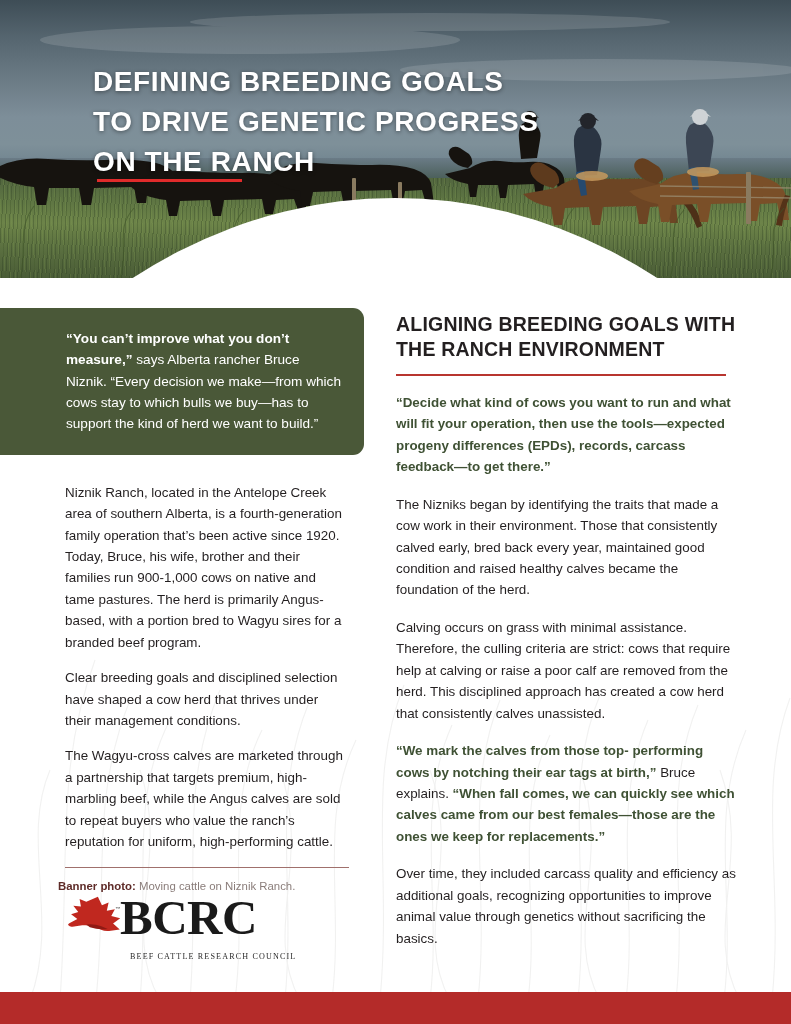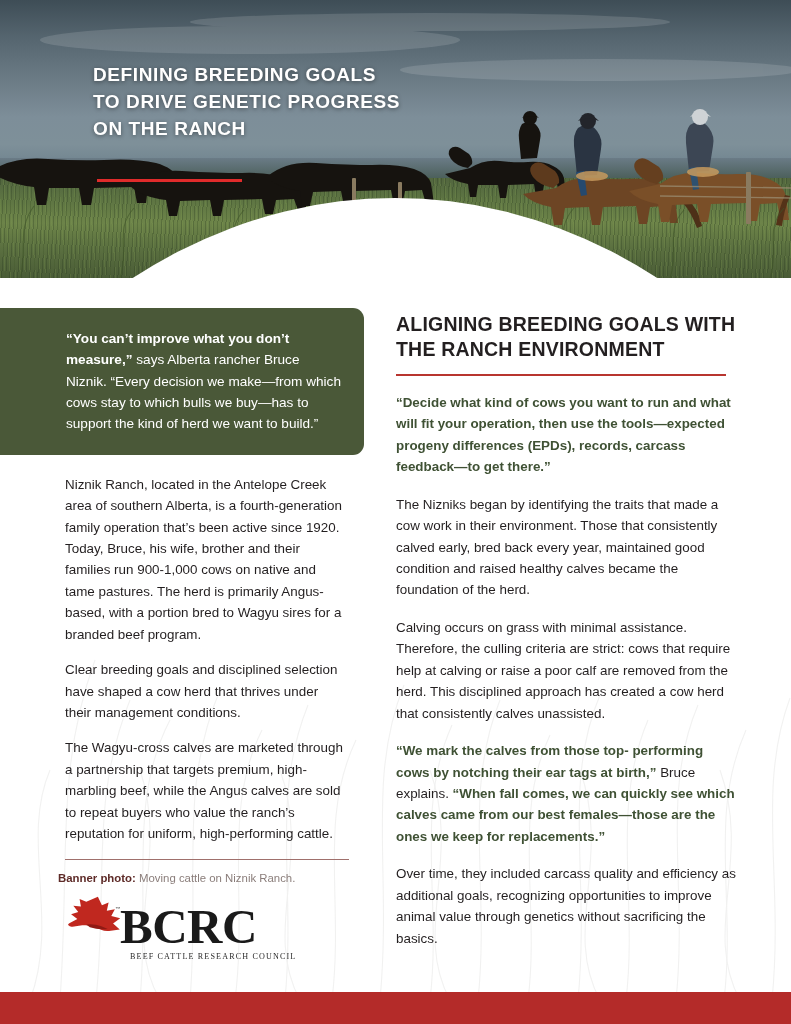--- a/index.html
+++ b/index.html
@@ -75,21 +75,21 @@
       repeating-linear-gradient(94deg, rgba(40,58,30,.30) 0 1px, rgba(0,0,0,0) 1px 4px),
       repeating-linear-gradient(86deg, rgba(130,160,80,.22) 0 1px, rgba(0,0,0,0) 1px 5px);
   }
   .banner-svg { position: absolute; inset: 0; }
 
   .banner-title {
     position: absolute;
     left: 93px; top: 62px;
     width: 540px;
     color: #ffffff;
-    font-size: 19px;
+    font-size: 28px;
     font-weight: bold;
     letter-spacing: 0.6px;
     line-height: 1.42;
     text-transform: uppercase;
     text-shadow: 0 1px 4px rgba(0,0,0,.45);
     z-index: 6;
   }
   .title-rule {
     position: absolute;
     left: 97px; top: 179px;
@@ -133,21 +133,21 @@
     padding: 20px 22px 20px 66px;
     color: #ffffff;
     font-size: 13.6px;
     line-height: 1.57;
   }
   .pull-quote b { font-weight: bold; }
 
   .left-body {
     padding-left: 65px;
     padding-right: 24px;
-    padding-top: 19px;
+    padding-top: 27px;
   }
   .left-body p {
     color: #231f20;
     font-size: 13.4px;
     line-height: 1.60;
     margin-bottom: 14px;
   }
 
   .credit-rule {
     margin: 12px 0 11px 65px;
@@ -162,21 +162,21 @@
   }
   .credit b { color: #5e2b28; font-weight: bold; }
 
   
   .logo-wrap {
     position: absolute;
     left: 68px; top: 617px;
     display: flex;
     flex-direction: column;
   }
-  .logo-row { display: flex; align-items: flex-end; }
+  .logo-row { display: flex; }
   .logo-leaf { width: 58px; height: 50px; margin-right: -6px; margin-bottom: 4px; }
   .logo-bcrc {
     font-family: "Liberation Serif", serif;
     font-size: 49px;
     font-weight: bold;
     letter-spacing: -0.5px;
     color: #1a1a1a;
     line-height: .92;
   }
   .logo-sub {

